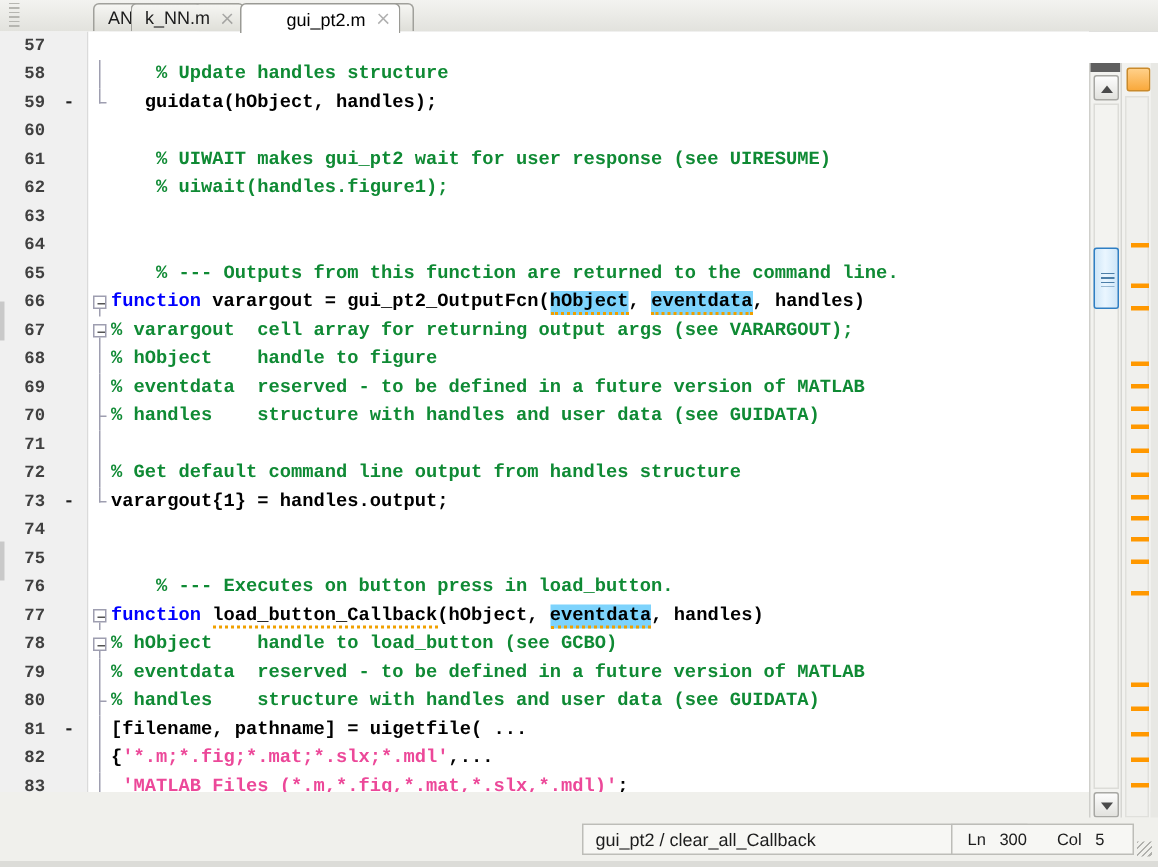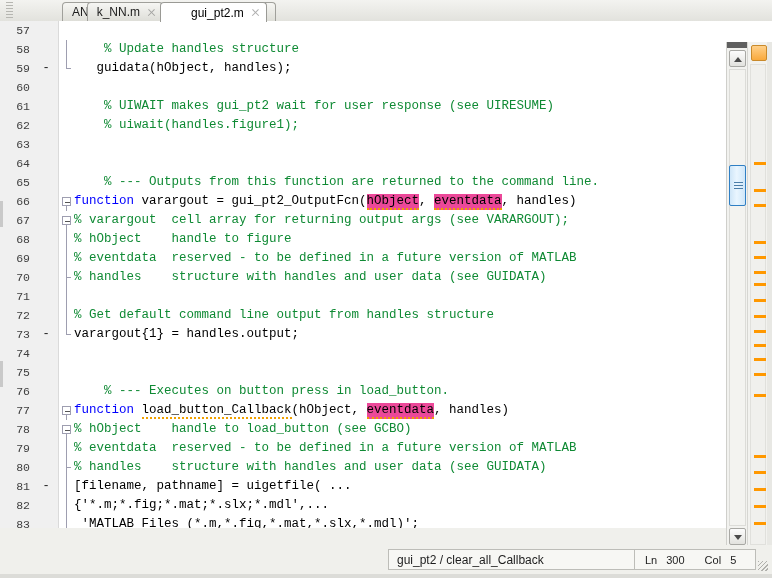--- a/index.html
+++ b/index.html
@@ -36,44 +36,44 @@
   .codewrap{position:absolute;left:0;top:0;width:726px;height:507px;overflow:hidden;background:#fff;}
 
   .gutter-num{position:absolute;left:0;top:0;width:36px;height:507px;background:#f0f0f0;border-right:0;}
   .gutter-bp{position:absolute;left:36px;top:0;width:22px;height:507px;background:#f0f0f0;}
   .gutter-sep{position:absolute;left:58px;top:0;width:1px;height:507px;background:#dadada;}
   .gutter-fold{position:absolute;left:59px;top:0;width:14px;height:507px;background:#fff;}
   .leftedge{position:absolute;left:0;top:0;width:2px;height:507px;background:#f0f0f0;}
   .edgemark{position:absolute;left:0;width:3px;height:26px;background:#c9c9c9;}
 
   .rows{position:absolute;left:0;top:0;width:726px;}
-  .row{position:relative;height:19px;}
+  .row{position:relative;height:19px;font-weight:bold;}
   .ln{position:absolute;left:0;width:30px;text-align:right;
       font-family:"Liberation Mono", monospace;font-size:11.5px;color:#404040;line-height:19px;}
   .bp{position:absolute;left:38px;width:16px;text-align:center;
       font-family:"Liberation Mono", monospace;font-size:12px;color:#222;line-height:19px;}
   .code{position:absolute;left:74px;white-space:pre;
       font-family:"Liberation Mono", monospace;font-size:12.5px;line-height:19px;color:#000;}
 
   
   .fold{position:absolute;left:61px;top:0;width:12px;height:19px;}
   .fold .vline{position:absolute;left:5px;top:0;width:1px;height:19px;background:#9e9eb0;}
   .fold .vhalf-bot{position:absolute;left:5px;top:9px;width:1px;height:10px;background:#9e9eb0;}
   .fold .box{position:absolute;left:1px;top:5px;width:9px;height:9px;border:1px solid #9e9eb0;background:#fff;box-sizing:border-box;}
   .fold .box:before{content:"";position:absolute;left:2px;top:3.5px;width:5px;height:1px;background:#555;}
   .fold .tick{position:absolute;left:5px;top:9px;width:5px;height:1px;background:#9e9eb0;}
   .fold .corner{position:absolute;left:5px;top:0;width:1px;height:10px;background:#9e9eb0;}
   .fold .cornerfoot{position:absolute;left:5px;top:9px;width:5px;height:1px;background:#9e9eb0;}
 
   
   .cm{color:#0f8a34;}        
   .kw{color:#0000ff;}        
-  .st{color:#000000;margin-top:32px;}        
+  .st{color:#ec4899;margin-top:32px;}        
   .pl{color:#000000;}        
-  .hl{background:#ec4899;}   
+  .hl{background:#7dd3fc;}   
   .wav{border-bottom:2px dotted #f0a000;padding-bottom:0px;}
 
   
   .vscroll{position:absolute;left:726px;top:21px;width:21px;height:507px;
     background:#f2f2ef;border-left:1px solid #cfcfcb;box-sizing:border-box;}
   .vtop{position:absolute;left:0;top:0;width:20px;height:6px;background:#5f5f5f;}
   .sb-btn{position:absolute;left:2px;width:17px;height:17px;box-sizing:border-box;
     border:1px solid #a8a8a4;background:linear-gradient(#fcfcfc,#e2e2de);border-radius:2px;}
   .sb-btn.up{top:8px;} .sb-btn.down{bottom:4px;}
   .sb-btn i{position:absolute;left:4px;top:6px;width:0;height:0;border-left:4px solid transparent;border-right:4px solid transparent;}

